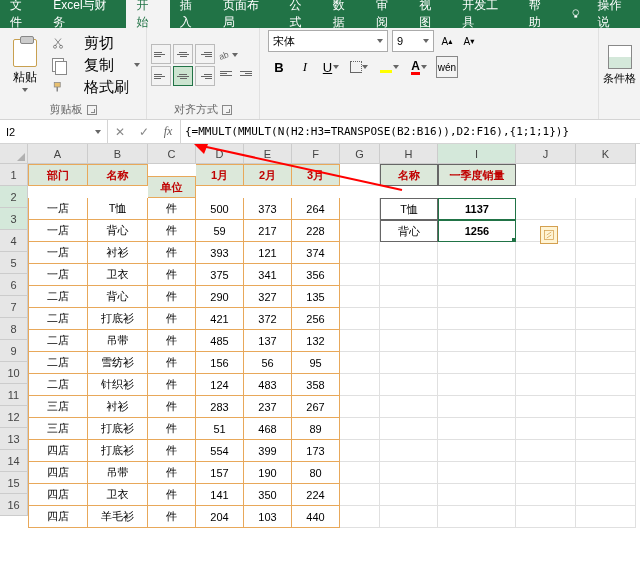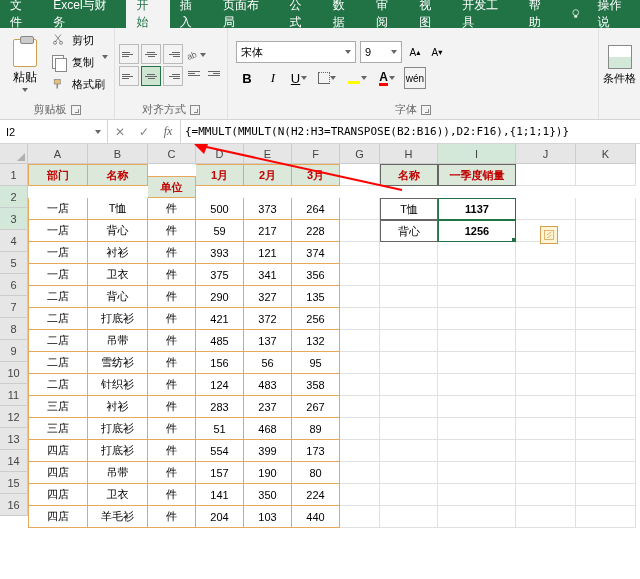--- a/index.html
+++ b/index.html
@@ -17,42 +17,42 @@
   .ribbon-group { border-right: 1px solid #e0e0e0; display:flex; flex-direction:column; justify-content:space-between; padding:2px 4px 0 4px; }
   .ribbon-group-label { text-align:center; font-size:11px; color:#666; padding:2px 0; display:flex; align-items:center; justify-content:center; gap:4px; }
   .dialog-launcher { width:10px; height:10px; border:1px solid #888; position:relative; }
   .dialog-launcher::after { content:""; position:absolute; right:1px; bottom:1px; width:3px; height:3px; border-right:1px solid #888; border-bottom:1px solid #888; }
   
   .clip-group-body { display:flex; gap:4px; height:70px; }
   .paste-big { width:42px; display:flex; flex-direction:column; align-items:center; justify-content:center; gap:2px; }
   .paste-icon { width:24px; height:28px; background:#fff; border:1px solid #c8a050; border-radius:2px; position:relative; }
   .paste-icon::before { content:""; position:absolute; top:-4px; left:6px; width:12px; height:6px; background:#ccc; border:1px solid #888; border-radius:2px; }
   .btn-col { display:flex; flex-direction:column; gap:2px; justify-content:center; }
-  .small-btn { display:flex; gap:8px; font-size:11px; height:20px; padding:0 2px; }
+  .small-btn { display:flex; align-items:center; gap:20px; font-size:15px; height:20px; padding:0 2px; }
   .scissors { width:12px; height:12px; }
   .copy-icon { width:12px; height:14px; background:#fff; border:1px solid #888; position:relative; }
   .copy-icon::after { content:""; position:absolute; left:2px; top:2px; width:10px; height:12px; background:#fff; border:1px solid #888; }
   .brush-icon { width:12px; height:14px; }
   
   .align-group-body { display:flex; gap:4px; height:70px; align-items:center; }
   .align-grid { display:grid; grid-template-columns:repeat(3,20px); grid-template-rows:repeat(2,20px); gap:2px; }
   .align-cell { border:1px solid #bbb; display:flex; flex-direction:column; justify-content:center; padding:2px; gap:1px; }
   .align-cell span { height:1px; background:#666; display:block; }
   .align-cell.active { background:#cce4d0; border-color:#217346; }
   .rot-icon { width:14px; height:14px; }
   .indent-col { display:flex; flex-direction:column; gap:2px; }
   .indent-btn { width:18px; height:18px; border:1px solid transparent; display:flex; flex-direction:column; justify-content:center; gap:1px; padding:2px; }
   .indent-btn span { height:1px; background:#666; }
   .wrap-col { display:flex; flex-direction:column; gap:2px; justify-content:center; }
   .wrap-btn { display:flex; align-items:center; gap:4px; height:20px; font-size:11px; }
   .wrap-ico { width:14px; height:14px; border:1px solid #888; }
   .merge-ico { width:14px; height:14px; border:1px solid #888; display:grid; grid-template-columns:1fr 1fr; }
   .merge-ico span { border:0.5px solid #888; }
   
-  .font-group-body { display:flex; flex-direction:column; gap:4px; height:70px; justify-content:center; padding:0 4px; }
+  .font-group-body { display:flex; flex-direction:column; gap:4px; height:70px; padding:0 4px; }
   .font-row { display:flex; gap:4px; align-items:center; }
   .font-name-sel { width:120px; height:22px; border:1px solid #ababab; background:#fff; display:flex; align-items:center; padding:0 4px; font-size:11px; justify-content:space-between; }
   .font-size-sel { width:42px; height:22px; border:1px solid #ababab; background:#fff; display:flex; align-items:center; padding:0 4px; font-size:11px; justify-content:space-between; }
   .caret { width:0; height:0; border-left:3px solid transparent; border-right:3px solid transparent; border-top:4px solid #666; }
   .fsize-btn { width:18px; height:18px; font-size:10px; display:flex; align-items:center; justify-content:center; }
   .font-btn { width:22px; height:22px; display:flex; align-items:center; justify-content:center; font-size:13px; }
   .bold { font-weight:bold; }
   .italic { font-style:italic; font-family:serif; }
   .underline { text-decoration:underline; }
   .border-btn { width:26px; height:22px; display:flex; align-items:center; justify-content:center; }
@@ -261,24 +261,20 @@
           </div>
         <div class="fontcolor-btn">
             <span class="fontcolor-a">A</span>
             <span class="caret"></span>
           </div>
         <div class="wen-btn">
             <span>wén</span>
           </div>
       </div>
     </div>
-    <div class="ribbon-group-label">
-      <span>字体</span>
-      <span class="dialog-launcher"></span>
-    </div>
   </div>
 
   <div class="ribbon-group" style="border-right:none">
     <div class="cond-group-body">
       <div class="cond-icon"></div>
       <span style="font-size:11px">条件格</span>
     </div>
     <div class="ribbon-group-label"></div>
   </div>
 </div>

